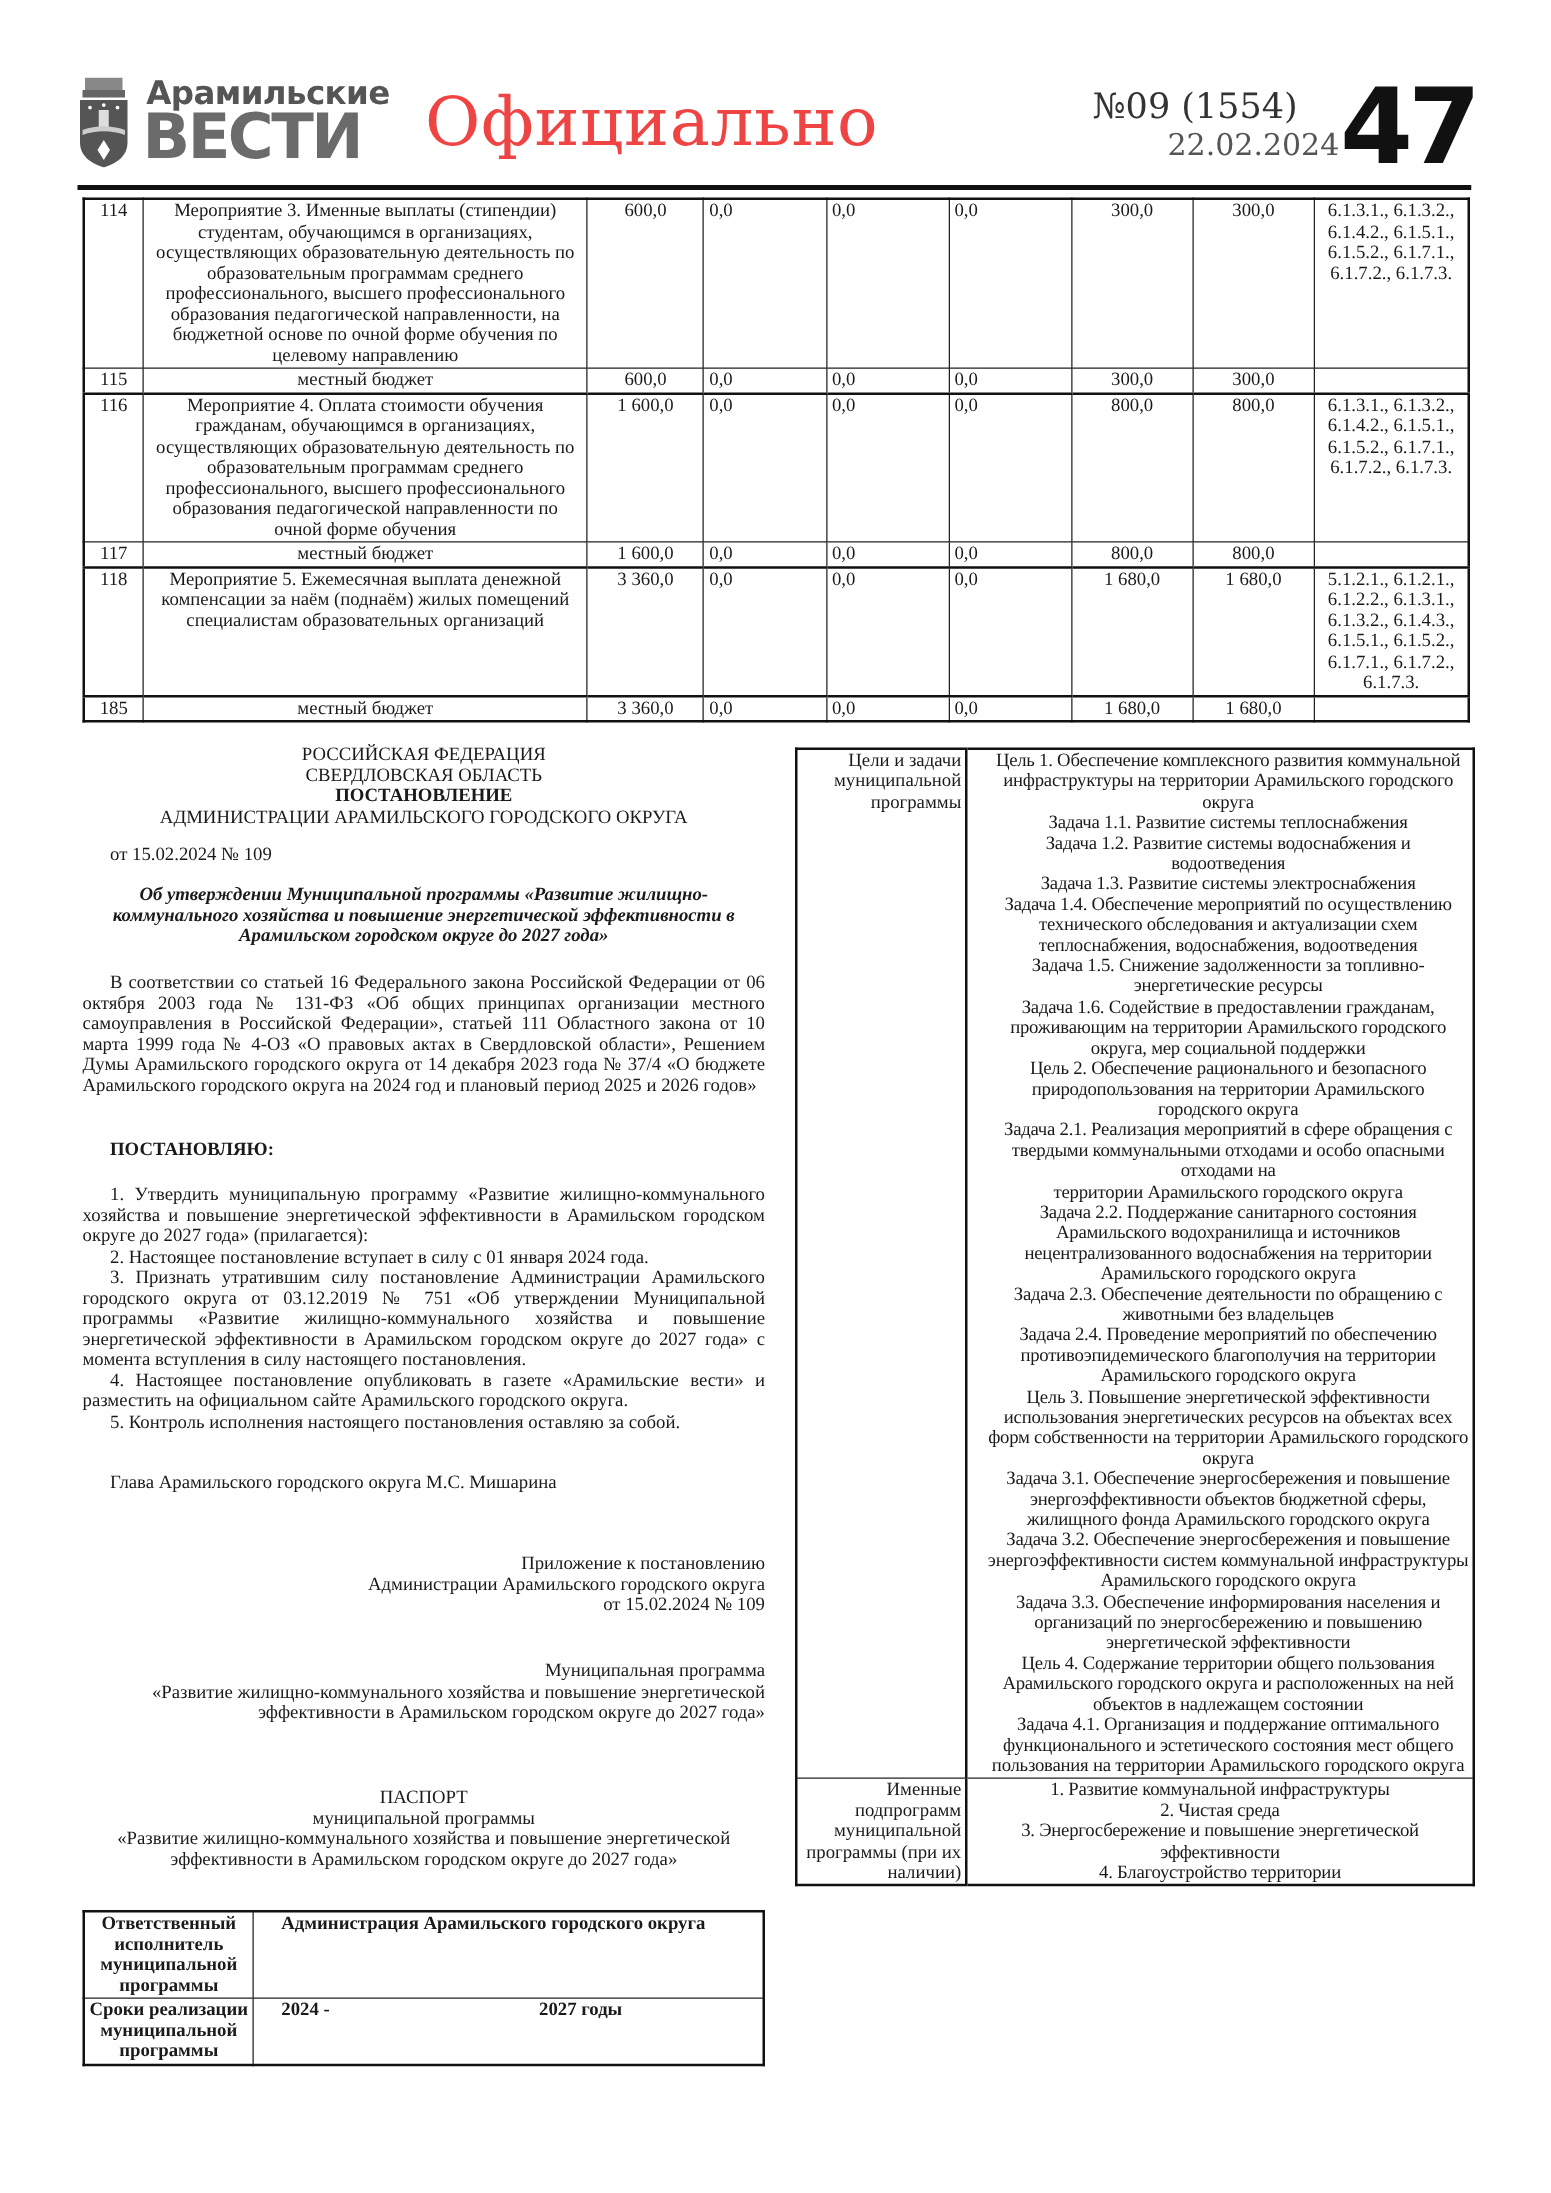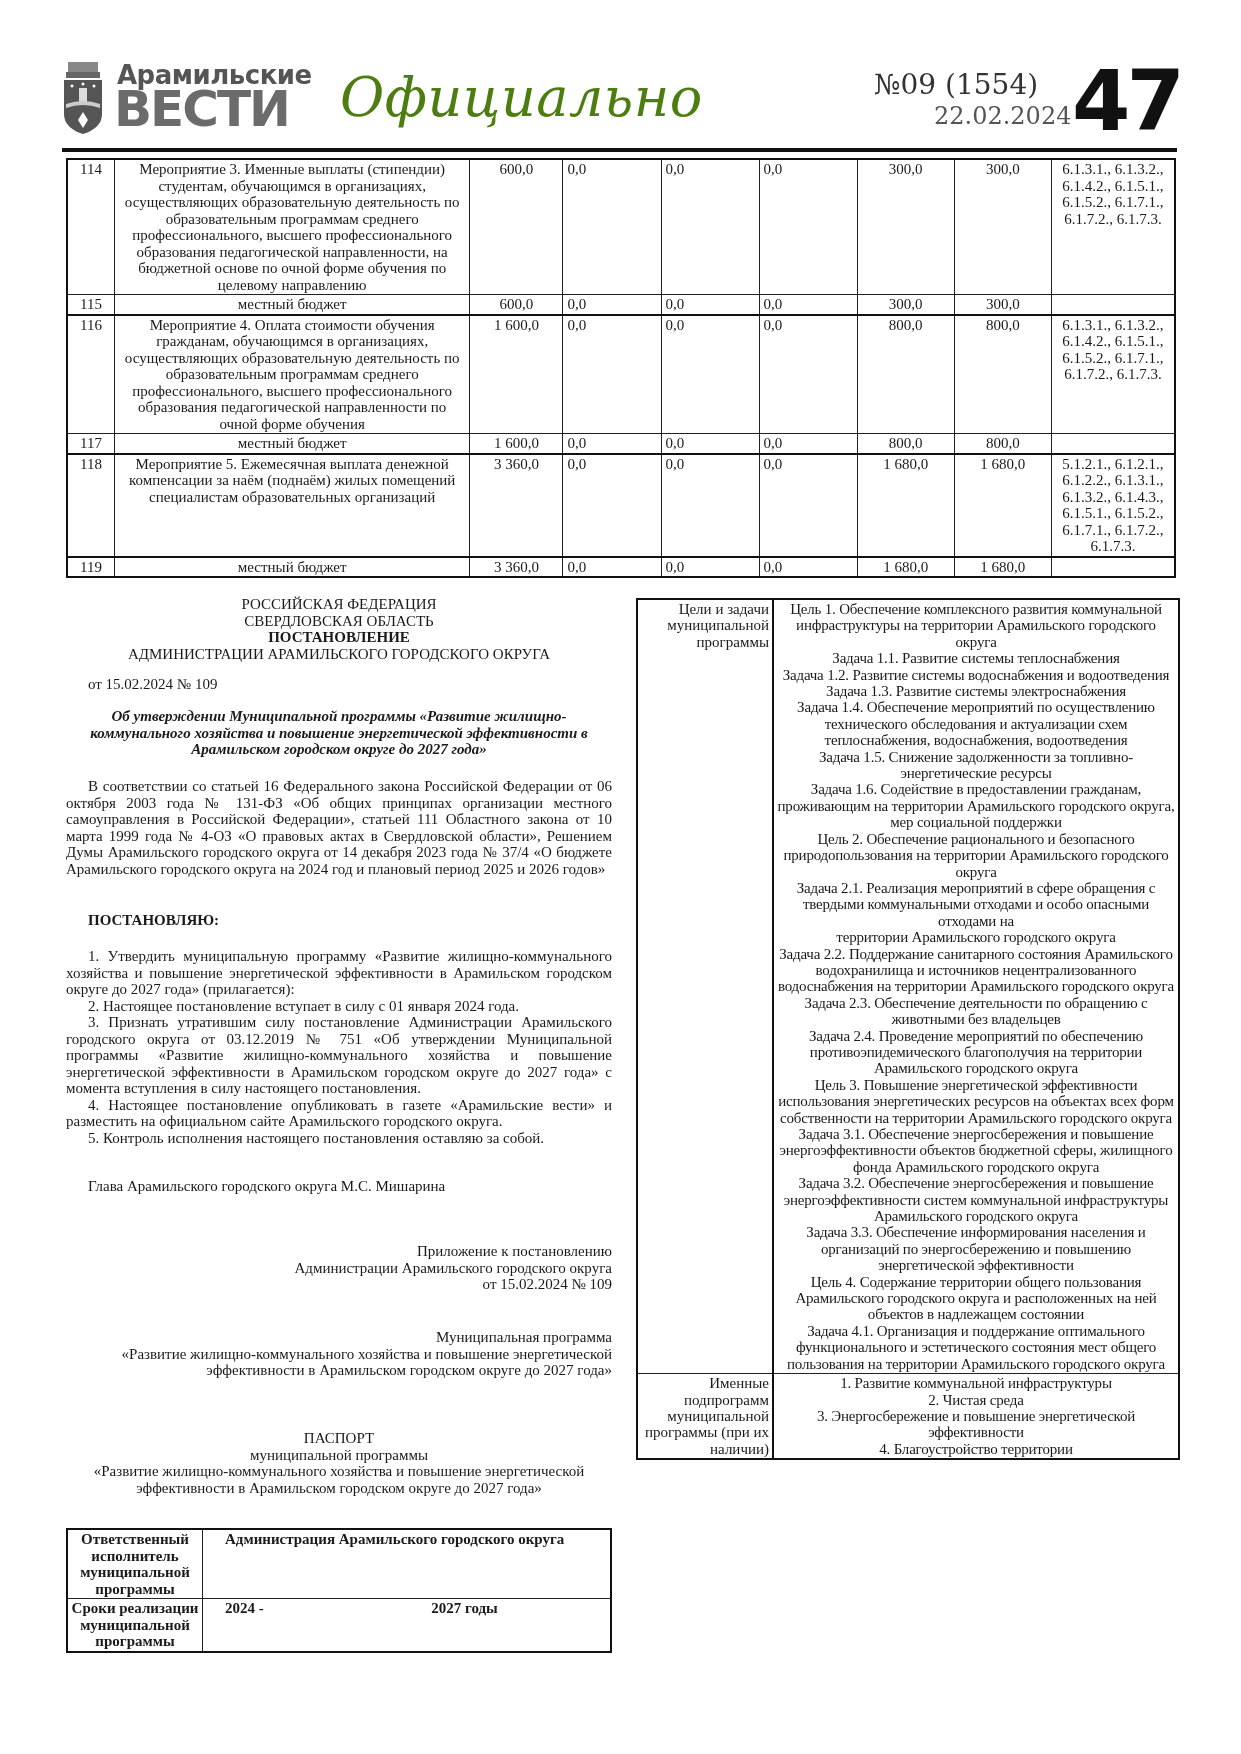--- a/index.html
+++ b/index.html
@@ -4,21 +4,21 @@
 <style>
   html, body { margin: 0; padding: 0; background: #ffffff; }
   body { width: 1241px; height: 1754px; position: relative; font-family: "Liberation Serif", "DejaVu Serif", serif; color: #1a1a1a; overflow: hidden; }
   .abs { position: absolute; }
 
   
   .masthead { left: 62px; top: 58px; width: 1120px; height: 90px; }
   .logo-emblem { left: 0; top: 4px; width: 42px; height: 72px; }
   .logo-top { left: 55px; top: 2px; font-family: "DejaVu Sans", sans-serif; font-size: 26px; font-weight: bold; color: #555; letter-spacing: -0.5px; }
   .logo-bottom { left: 52px; top: 26px; font-family: "DejaVu Sans", sans-serif; font-size: 50px; font-weight: bold; color: #6b6b6b; letter-spacing: -2px; line-height: 1; }
-  .section-title { left: 278px; top: 8px; font-family: "DejaVu Serif", serif; font-style: italic; font-size: 54px; color: #4d7c0f; letter-spacing: 0.5px; }
+  .section-title { left: 278px; top: 8px; font-family: "DejaVu Serif", serif; font-size: 54px; color: #ef4444; letter-spacing: 0.5px; }
   .issue-no { left: 812px; top: 10px; font-family: "DejaVu Serif", serif; font-size: 28px; color: #333; }
   .issue-date { left: 832px; top: 44px; font-family: "DejaVu Serif", serif; font-size: 24px; color: #555; margin-left: 40px; }
   .page-num { left: 1010px; top: -6px; font-family: "DejaVu Sans", sans-serif; font-weight: bold; font-size: 84px; color: #111; letter-spacing: -4px; }
   .masthead-rule { left: 62px; top: 148px; width: 1115px; height: 4px; background: #111; }
 
   
   table { border-collapse: collapse; }
   .top-table { left: 66px; top: 158px; width: 1110px; font-size: 15px; line-height: 16.5px; }
   .top-table td { border: 1.5px solid #222; vertical-align: top; padding: 1px 3px; }
   .top-table td.num { text-align: center; width: 40px; }
@@ -125,21 +125,21 @@
     <td class="desc">Мероприятие 5. Ежемесячная выплата денежной компенсации за наём (поднаём) жилых помещений специалистам образовательных организаций</td>
     <td class="vc">3 360,0</td>
     <td class="v">0,0</td>
     <td class="v">0,0</td>
     <td class="v">0,0</td>
     <td class="vc">1 680,0</td>
     <td class="vc">1 680,0</td>
     <td class="codes">5.1.2.1., 6.1.2.1., 6.1.2.2., 6.1.3.1., 6.1.3.2., 6.1.4.3., 6.1.5.1., 6.1.5.2., 6.1.7.1., 6.1.7.2., 6.1.7.3.</td>
   </tr>
   <tr class="sep">
-    <td class="num">119</td>
+    <td class="num">185</td>
     <td class="desc">местный бюджет</td>
     <td class="vc">3 360,0</td>
     <td class="v">0,0</td>
     <td class="v">0,0</td>
     <td class="v">0,0</td>
     <td class="vc">1 680,0</td>
     <td class="vc">1 680,0</td>
     <td class="codes"></td>
   </tr>
 </tbody>
@@ -202,21 +202,21 @@
       <span>2027 годы</span>
     </td>
   </tr>
 </tbody>
   </table>
 
 <table class="abs passport-right outer-frame">
   <tbody>
       <tr>
     <td class="lbl">Цели и задачи муниципальной программы</td>
-    <td class="val" style="border-left:2.5px solid #111;">
+    <td class="val" style="border-left:2.5px solid #111;padding-left:16px;">
       <div>Цель 1. Обеспечение комплексного развития коммунальной инфраструктуры на территории Арамильского городского округа</div>
       <div>Задача 1.1. Развитие системы теплоснабжения</div>
       <div>Задача 1.2. Развитие системы водоснабжения и водоотведения</div>
       <div>Задача 1.3. Развитие системы электроснабжения</div>
       <div>Задача 1.4. Обеспечение мероприятий по осуществлению технического обследования и актуализации схем теплоснабжения, водоснабжения, водоотведения</div>
       <div>Задача 1.5. Снижение задолженности за топливно-энергетические ресурсы</div>
       <div>Задача 1.6. Содействие в предоставлении гражданам, проживающим на территории Арамильского городского округа, мер социальной поддержки</div>
       <div>Цель 2. Обеспечение рационального и безопасного природопользования на территории Арамильского городского округа</div>
       <div>Задача 2.1. Реализация мероприятий в сфере обращения с твердыми коммунальными отходами и особо опасными отходами на</div>
       <div>территории Арамильского городского округа</div>

